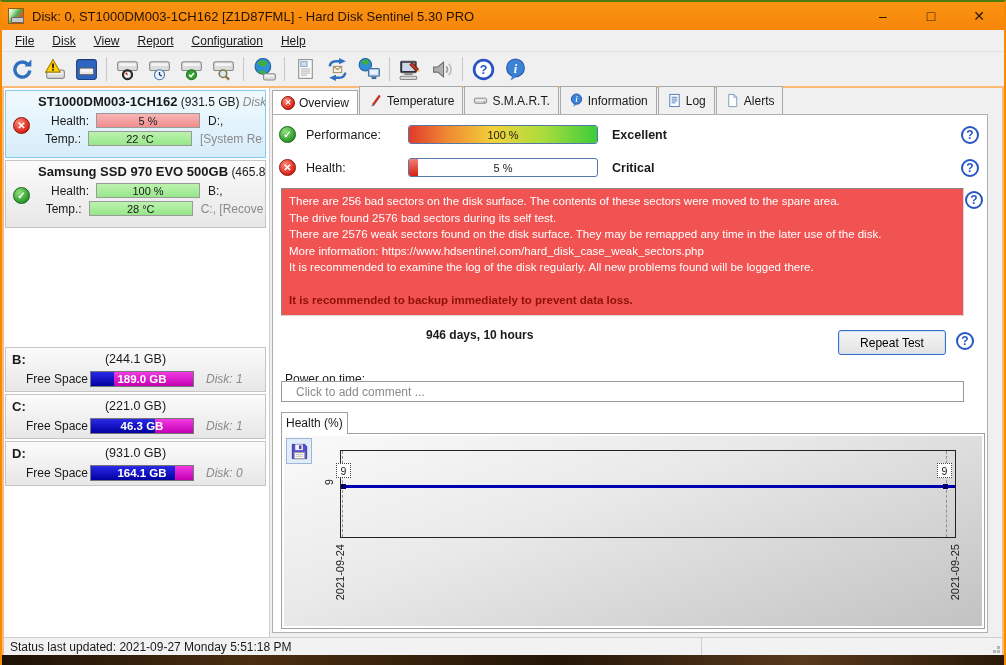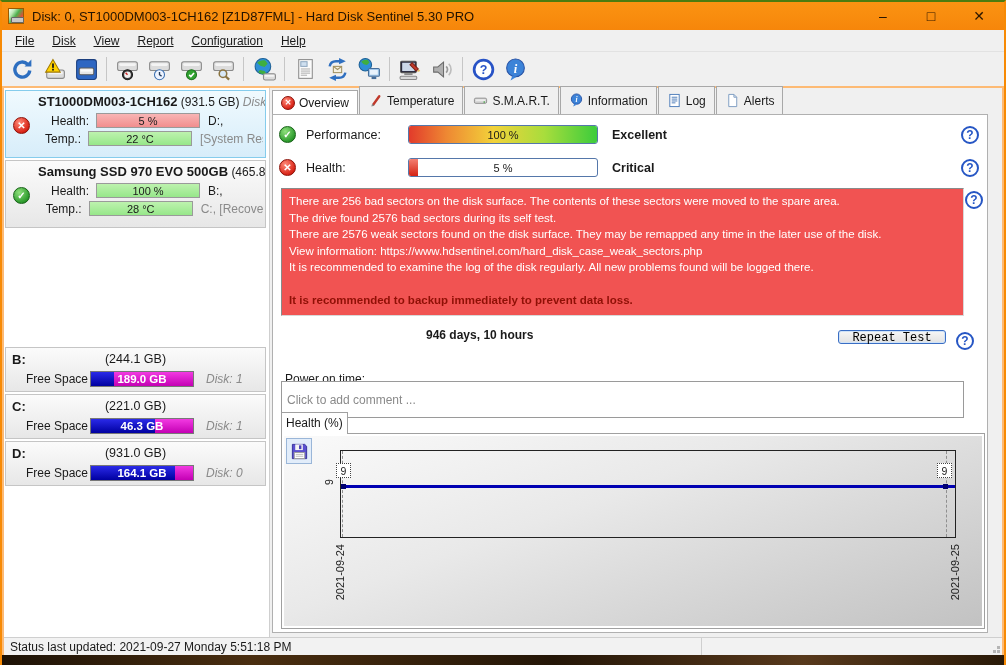--- a/index.html
+++ b/index.html
@@ -82,24 +82,24 @@
 
   .warnbox { position:absolute; top:73px; left:8px; right:23px; height:128px; background:#f15352; border:1px solid; border-color:#8a8a8a #d8d8d8 #d8d8d8 #8a8a8a; color:#fff; font-size:11.5px; line-height:16.5px; padding:4px 7px; overflow:hidden; }
   .warnbox .bold { font-weight:bold; color:#8f1006; margin-top:16px; }
 
   .stats { position:absolute; top:212px; left:12px; right:23px; font-size:12px; line-height:16px; }
   .stats .srow { display:flex; }
   .stats .sl1 { width:141px;margin-top:44px; }
   .stats .sv1 { width:158px; font-weight:bold; }
   .stats .sl2 { width:148px; }
   .stats .sv2 { font-weight:bold; }
-  .repeatbtn { position:absolute; top:215px; right:41px; width:108px; height:14px; background:linear-gradient(180deg,#f6f6f6,#e2e2e2); border:1px solid #3a6ec4; box-shadow:inset 0 0 0 1px #cfe2f7; border-radius:3px; font-size:12px; font-family:Liberation Mono, monospace; }
+  .repeatbtn { position:absolute; top:215px; right:41px; width:108px; height:25px; background:linear-gradient(180deg,#f6f6f6,#e2e2e2); border:1px solid #3a6ec4; box-shadow:inset 0 0 0 1px #cfe2f7; border-radius:3px; font-size:12px; font-family:Liberation Sans, sans-serif; }
   .repeathelp { position:absolute; top:217px; right:13px; }
 
-  .commentbox { position:absolute; top:266px; left:8px; right:23px; height:37px; border:1px solid #9a9a9a; font-size:12px; padding:0 5px; color:#444; font-family:"Liberation Sans",sans-serif; }
+  .commentbox { position:absolute; top:266px; left:8px; right:23px; height:21px; border:1px solid #9a9a9a; font-size:12px; padding:0 14px; color:#444; font-family:"Liberation Sans",sans-serif; }
   .commentbox::placeholder { color:#8a8a8a; }
 
   
   .chart-section { position:absolute; top:297px; left:8px; right:2px; bottom:3px; }
   .chart-tab { position:absolute; top:0; left:0; height:22px; padding:0 4px; background:#fff; border:1px solid #a0a0a0; border-bottom:none; z-index:2; line-height:21px; }
   .chart-body { position:absolute; top:21px; left:0; right:0; bottom:0; border:1px solid #a0a0a0; background:#fff; }
   .savebtn { position:absolute; top:4px; left:4px; width:26px; height:26px; background:#e2edfa; border:1px solid #9ab6d8; z-index:3; display:flex; align-items:center; justify-content:center; }
   .plotwrap { position:absolute; inset:2px; background:linear-gradient(160deg,#fafafa 0%,#e9e9e9 40%,#c2c2c2 100%); }
   .plotbox { position:absolute; left:56px; right:26px; top:14px; height:88px; border:1px solid #222; }
   .vdash { position:absolute; top:0; bottom:0; width:0; border-left:1px dashed #8f8f8f; }
@@ -419,21 +419,21 @@
               <span class="mtext">5 %</span>
             </span>
           <span class="vstatus">Critical</span>
           <span class="helpbadge rowhelp">?</span>
         </div>
 
         <div class="warnbox">
           <div>There are 256 bad sectors on the disk surface. The contents of these sectors were moved to the spare area.</div>
           <div>The drive found 2576 bad sectors during its self test.</div>
           <div>There are 2576 weak sectors found on the disk surface. They may be remapped any time in the later use of the disk.</div>
-          <div>View information: https://www.hdsentinel.com/hard_disk_case_weak_sectors.php</div>
+          <div>More information: https://www.hdsentinel.com/hard_disk_case_weak_sectors.php</div>
           <div>It is recommended to examine the log of the disk regularly. All new problems found will be logged there.</div>
           <div class="bold">It is recommended to backup immediately to prevent data loss.</div>
         </div>
         <span class="helpbadge" style="position:absolute; top:76px; right:4px;">?</span>
 
         <div class="stats">
           <div class="srow">
               <span class="sl1">Power on time:</span>
               <span class="sv1">946 days, 10 hours</span>
             </div>

